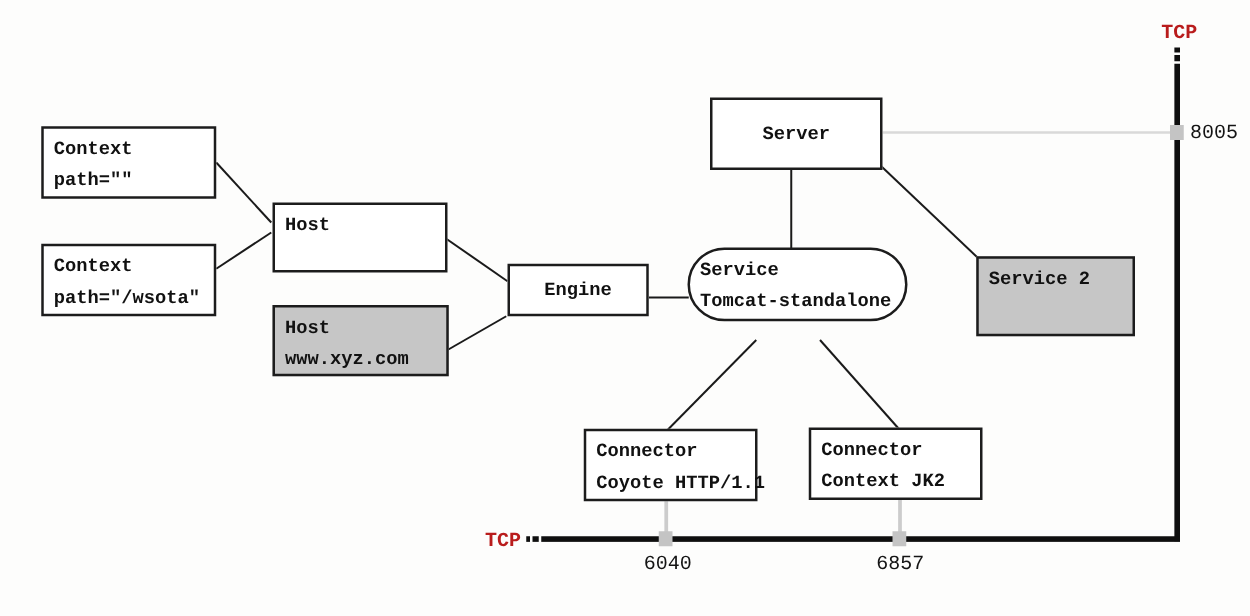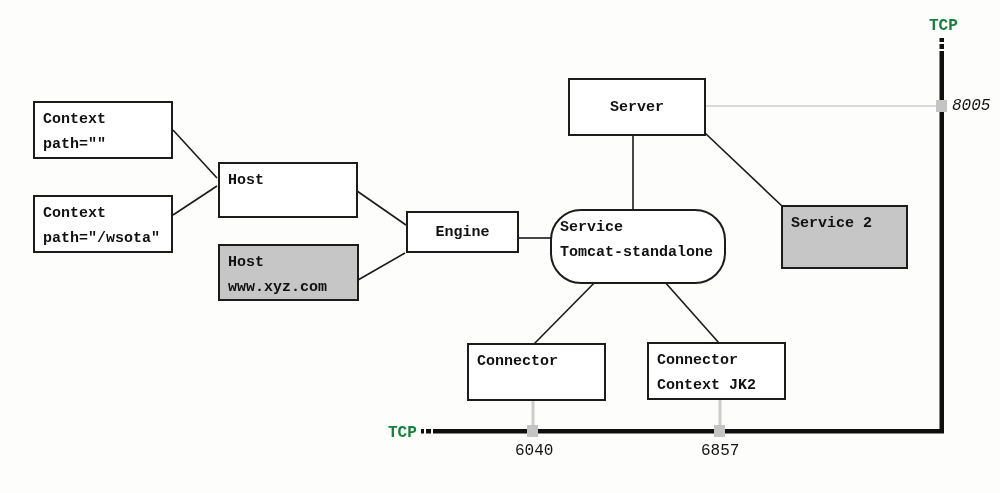--- a/index.html
+++ b/index.html
@@ -18,36 +18,36 @@
   .box.center { display:flex; align-items:center; justify-content:center; padding:0;text-align:center; }
   .box.gray { background:#c6c6c6; }
 
   
   #context-root   { left:33px;  top:101px; width:140px; height:58px; }
   #context-wsota  { left:33px;  top:195px; width:140px; height:58px; }
   #host-localhost { left:218px; top:162px; width:140px; height:56px; }
   #host-xyz       { left:218px; top:244px; width:141px; height:57px; }
   #engine         { left:406px; top:211px; width:113px; height:42px; }
   #server         { left:568px; top:78px;  width:138px; height:58px; }
-  #service-standalone { left:550px; top:209px; width:176px; height:75px;border-radius:31px; }
+  #service-standalone { left:550px; top:198px; width:176px; height:59px;border-radius:31px; }
   #service2       { left:781px; top:205px; width:127px; height:64px; padding-top:4px; }
   #connector-http { left:467px; top:343px; width:139px; height:58px; }
   #connector-jk2  { left:647px; top:342px; width:139px; height:58px; }
 
   .tcp-label {
     position:absolute; font:700 16px/16px "Liberation Mono","DejaVu Sans Mono",monospace;
-    color:#15803d; letter-spacing:0;
+    color:#b91c1c; letter-spacing:0;
   }
   #tcp-top    { left:929px; top:18px; }
   #tcp-bottom { left:388px; top:425px; }
   .port-label {
     position:absolute; font:400 16px/16px "Liberation Mono","DejaVu Sans Mono",monospace;
     color:#141414;
   }
-  #port-8005 { left:952px; top:98px;font-style:italic;  }
+  #port-8005 { left:952px; top:98px;  }
   #port-8080 { left:515px; top:443px; }
   #port-8009 { left:701px; top:443px; }
 </style>
 </head>
 <body>
 
 <div id="stage">
 
   <svg id="lines" viewBox="0 0 1000 493" xmlns="http://www.w3.org/2000/svg" aria-hidden="true">
 
@@ -116,20 +116,21 @@
     <div>Service</div>
     <div>Tomcat-standalone</div>
   </div>
 
   <div class="box gray" id="service2">
     <div>Service 2</div>
   </div>
 
   <div class="box" id="connector-http">
     <div>Connector</div>
+    <div>Coyote HTTP/1.1</div>
   </div>
 
   <div class="box" id="connector-jk2">
     <div>Connector</div>
     <div>Context JK2</div>
   </div>
 
   <div class="tcp-label" id="tcp-top">TCP</div>
   <div class="tcp-label" id="tcp-bottom">TCP</div>
   <div class="port-label" id="port-8005">8005</div>

